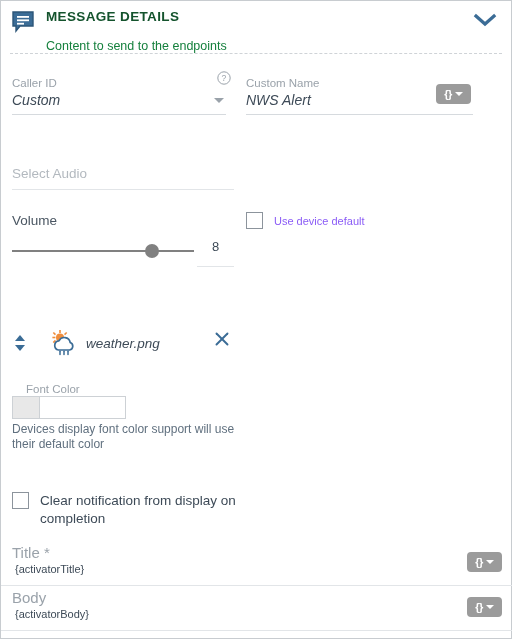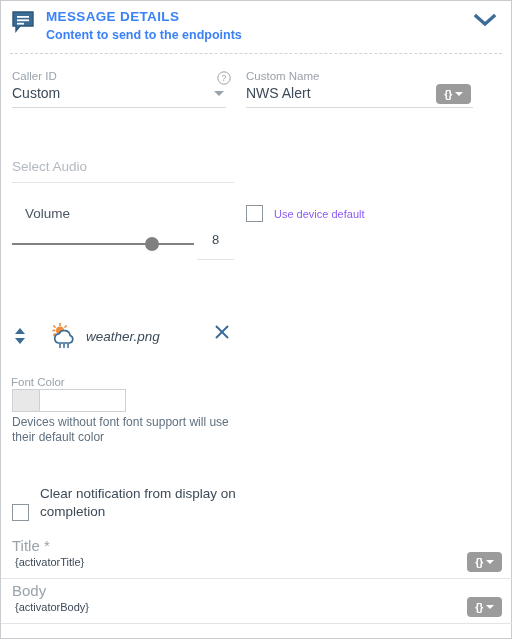--- a/index.html
+++ b/index.html
@@ -39,28 +39,28 @@
     margin-top: 1px;
   }
   .header-text {
     margin-left: 10px;
     line-height: 1;
   }
   .header-title {
     font-size: 13.5px;
     font-weight: bold;
     letter-spacing: 0.35px;
-    color: #3b82f6;
+    color: #14532d;
     font-family: "Liberation Sans", sans-serif;
   }
   .header-sub {
-    margin-top: 5px;
+    margin-top: 16px;
     font-size: 12.5px;
-    color: #3b82f6;
-    font-weight: bold;
+    color: #15803d;
+    font-weight: normal;
   }
   .collapse-chevron {
     position: absolute;
     right: 14px;
     top: 11px;
     width: 24px;
     height: 16px;
     cursor: pointer;
   }
   .divider-dashed {
@@ -75,32 +75,33 @@
   
   .field-label {
     font-size: 11.5px;
     color: #9aa2aa;
     line-height: 14px;
   }
   .field-value {
     font-size: 14px;
     color: #3d4a57;
     line-height: 20px;
+    font-style: italic;
   }
   .underline {
     border-bottom: 1px solid #d6dade;
     height: 0;
   }
   .underline-light {
     border-bottom: 1px solid #e2e5e8;
     height: 0;
   }
 
   
-  .abs { position: absolute; }
+  .abs { position: absolute; margin-top: 7px; }
 
   
   #caller-id-group { left: 11px; top: 68px; width: 214px; }
   #caller-id-group .row {
     display: flex;
     align-items: center;
     justify-content: space-between;
   }
   .select-caret {
     width: 0; height: 0;
@@ -146,21 +147,21 @@
 
   
   #select-audio-group { left: 11px; top: 157px; width: 222px; }
   .placeholder-text {
     font-size: 13.5px;
     color: #b3b9bf;
     line-height: 18px;
   }
 
   
-  #volume-label { left: 24px; top: 205px; font-size: 13.5px; color: #4a5662; }
+  #volume-label { left: 11px; top: 205px; font-size: 13.5px; color: #4a5662; }
   #slider-wrap { left: 11px; top: 234px; width: 182px; height: 18px; }
   .slider-track {
     position: absolute;
     left: 0; right: 0; top: 8px;
     height: 2px;
     background: #808080;
   }
   .slider-thumb {
     position: absolute;
     top: 2px;
@@ -222,21 +223,21 @@
   #remove-image {
     position: absolute;
     right: 4px;
     top: 3px;
     width: 16px;
     height: 16px;
     cursor: pointer;
   }
 
   
-  #font-color-label { left: 10px; top: 374px; }
+  #font-color-label { left: 25px; top: 374px; }
   #font-color-row { left: 11px; top: 388px; display: flex; }
   .color-swatch {
     width: 28px;
     height: 23px;
     background: #e8e8e8;
     border: 1px solid #cdd1d5;
     box-sizing: border-box;
     cursor: pointer;
   }
   .color-input {
@@ -252,21 +253,21 @@
     left: 11px; top: 414px; width: 230px;
     font-size: 12px;
     color: #60707f;
     line-height: 15px;
   }
 
   
   #clear-notification-row {
     left: 11px; top: 484px; width: 235px;
     display: flex;
-    align-items: flex-end;
+    align-items: flex-start;
   }
   #clear-notification-row .cb-label {
     margin-left: 11px;
     font-size: 13.5px;
     color: #3d4a57;
     line-height: 18px;
   }
 
   
   #title-group { left: 11px; top: 538px; width: 490px; }
@@ -384,21 +385,21 @@
         <line x1="13.5" y1="2.5" x2="2.5" y2="13.5" stroke="#3b6c96" stroke-width="1.9" stroke-linecap="round"></line>
       </svg>
     </span>
   </div>
 
   <div class="abs field-label" id="font-color-label">Font Color</div>
   <div class="abs" id="font-color-row">
     <span class="color-swatch"></span>
     <span class="color-input"></span>
   </div>
-  <div class="abs" id="font-color-note">Devices without font font support will use their default color</div>
+  <div class="abs" id="font-color-note">Devices display font color support will use their default color</div>
 
   <div class="abs" id="clear-notification-row">
     <span class="checkbox"></span>
     <span class="cb-label">Clear notification from display on completion</span>
   </div>
 
   <div class="abs" id="title-group">
     <div class="tb-label">Title *</div>
     <div class="tb-value">{activatorTitle}</div>
   </div>

